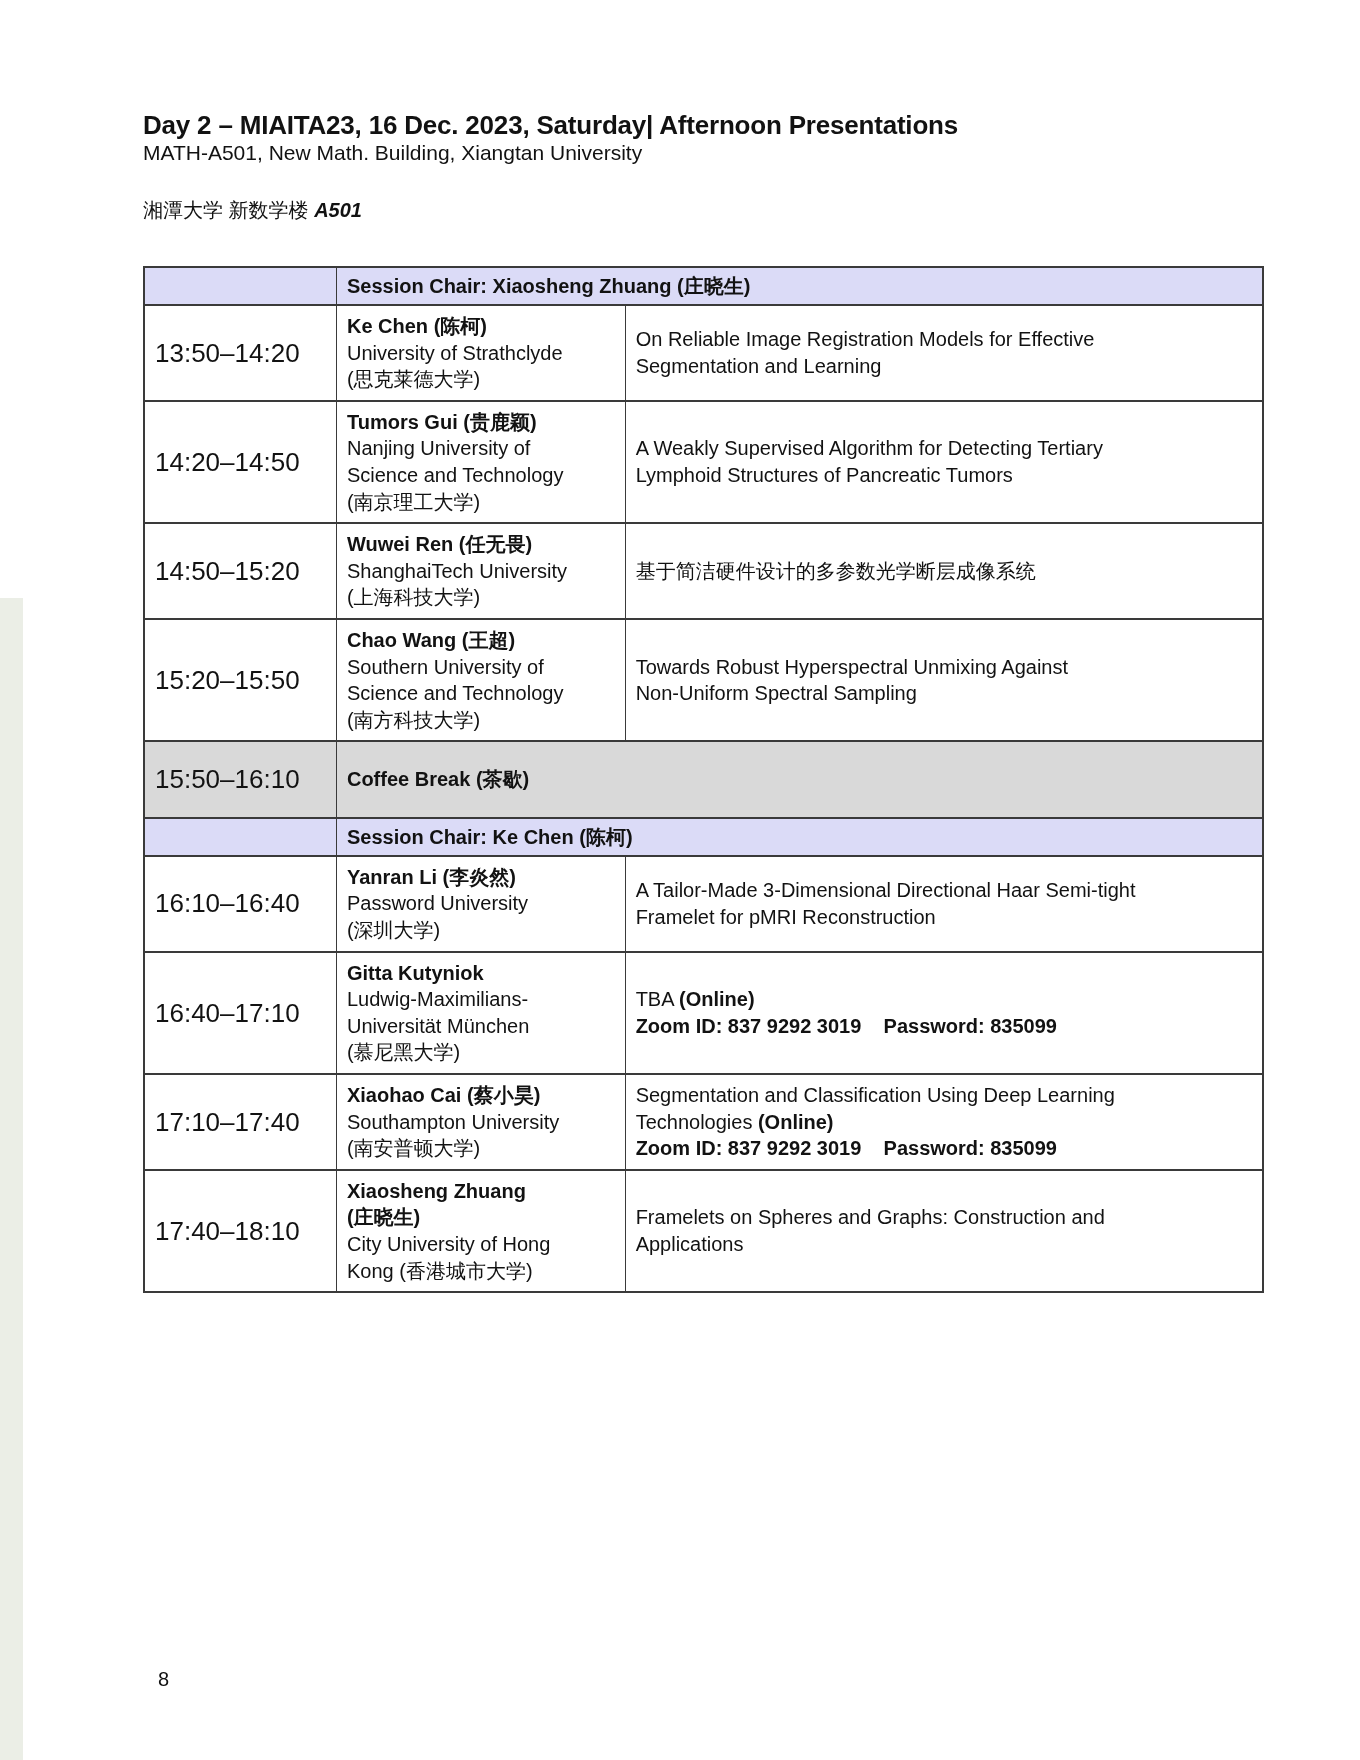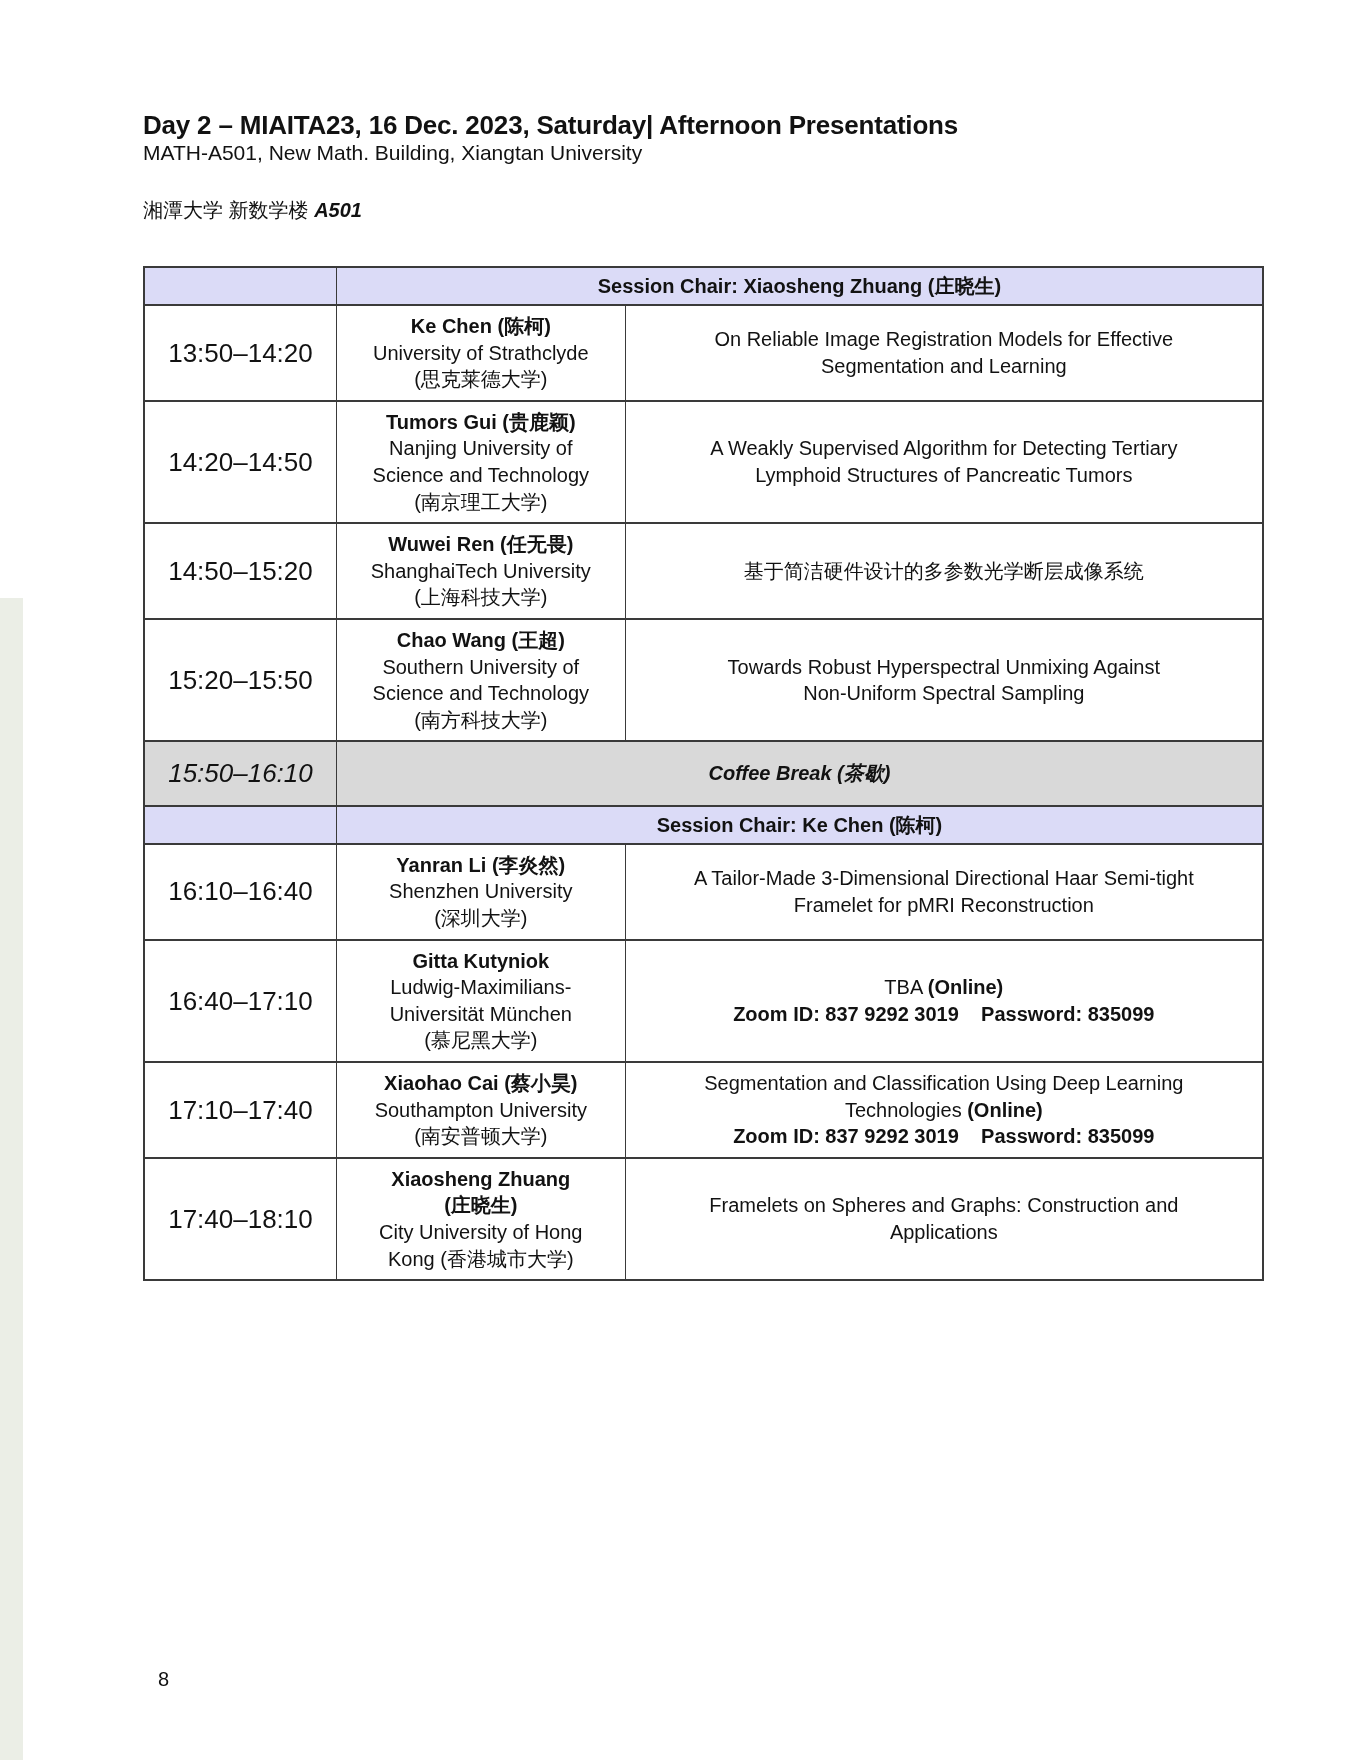--- a/index.html
+++ b/index.html
@@ -56,37 +56,36 @@
     border: 2px solid var(--border-c, #3a3a3a);
     font-size: 20px;
   }
   col.c-time   { width: 17.2%; }
   col.c-speaker{ width: 25.8%; }
   col.c-title  { width: 57.0%; }
   td {
     border: 1.5px solid var(--border-c, #3a3a3a);
     border-top-width: 2px;
     border-bottom-width: 2px;
-    text-align: center;
+    text-align: left;
     vertical-align: middle;
     padding: 7px 10px;
     line-height: 1.33;
   }
   tr.chair-row td {
     background: var(--chair-bg, #dbdbf7);
     font-weight: bold;
     height: 28px;
     padding: 4px 10px;
   }
   tr.break-row td {
     background: var(--break-bg, #d9d9d9);
     font-weight: bold;
     height: 28px;
-    padding: 14px 10px;
-    font-style: italic;
+    padding: 20px 10px;
   }
   tr.break-row td.time-cell,
   td.time-cell {
     font-weight: normal;
     font-size: 26px;
   }
   .speaker-cell .ln-bold { font-weight: bold; }
   .title-cell .t-line { white-space: pre-wrap; }
   .title-cell .seg-bold { font-weight: bold; }
   .page-number {
@@ -173,21 +172,21 @@
           <td colspan="2">Coffee Break (茶歇)</td>
         </tr>
         <tr class="chair-row">
           <td class="time-cell"></td>
           <td colspan="2">Session Chair: Ke Chen (陈柯)</td>
         </tr>
         <tr class="talk-row">
           <td class="time-cell">16:10–16:40</td>
           <td class="speaker-cell">
             <div class="ln-bold">Yanran Li (李炎然)</div>
-            <div class="">Shenzhen University</div>
+            <div class="">Password University</div>
             <div class="">(深圳大学)</div>
           </td>
           <td class="title-cell">
             <div class="t-line"><span>A Tailor-Made 3-Dimensional Directional Haar Semi-tight</span></div>
             <div class="t-line"><span>Framelet for pMRI Reconstruction</span></div>
           </td>
         </tr>
         <tr class="talk-row">
           <td class="time-cell">16:40–17:10</td>
           <td class="speaker-cell">

